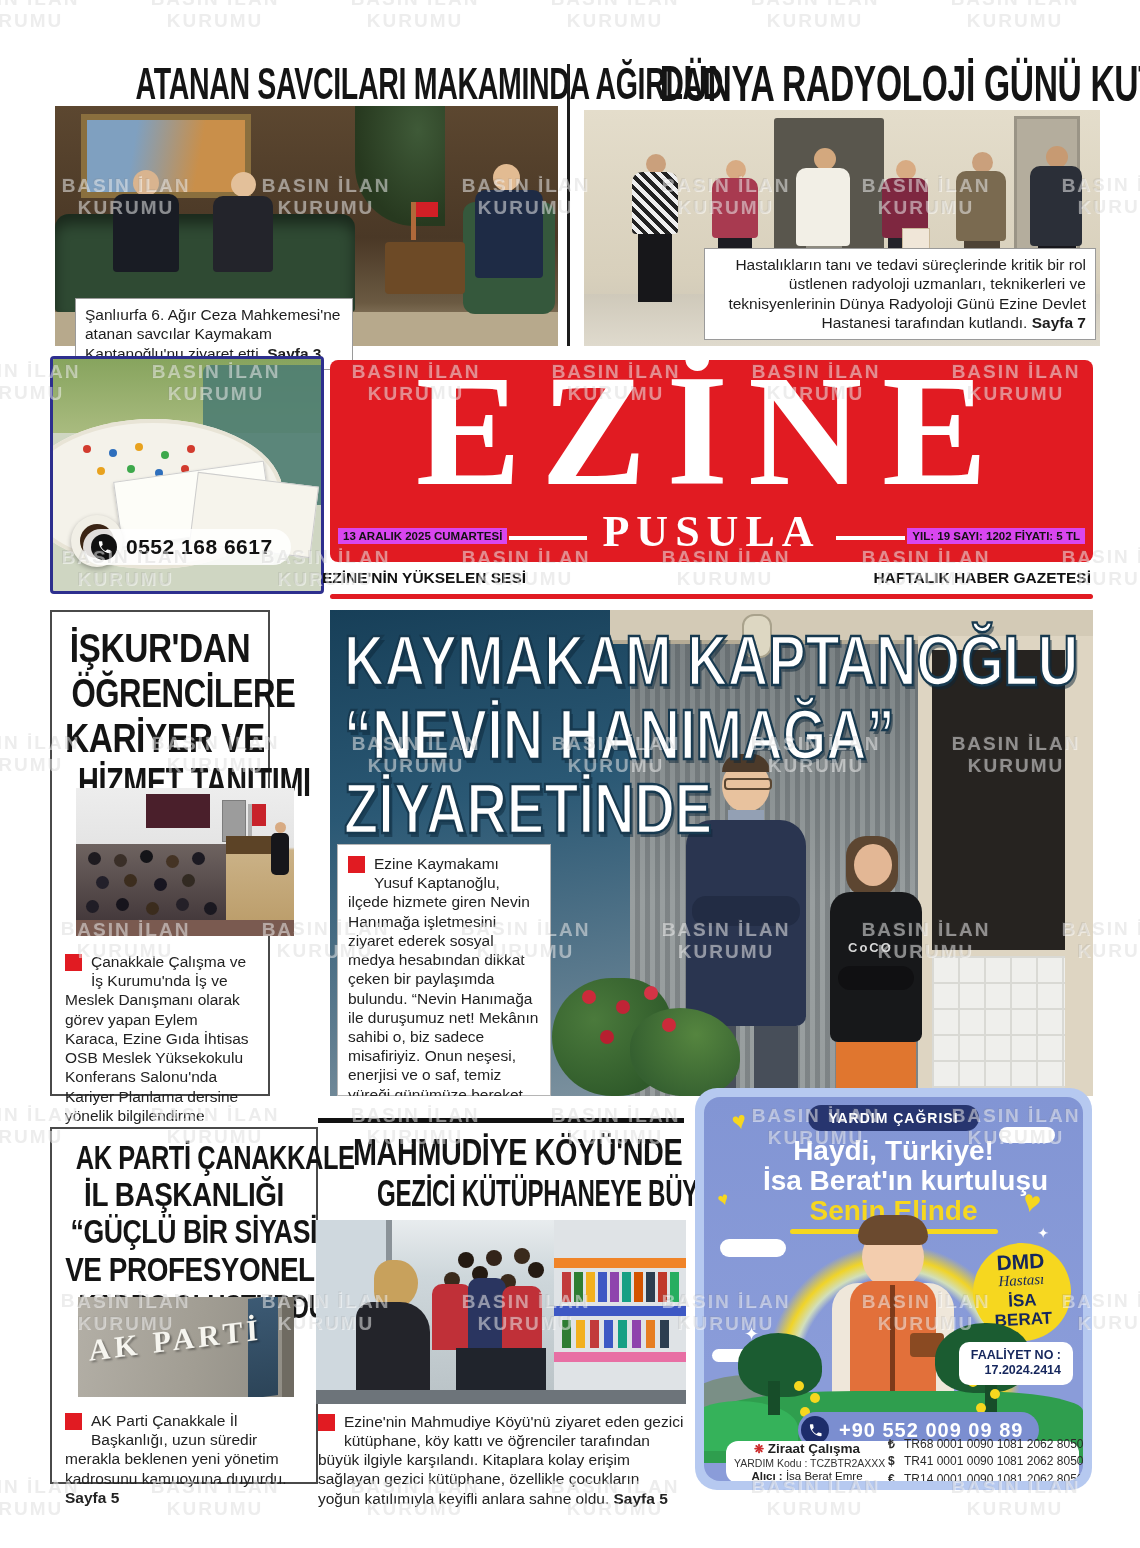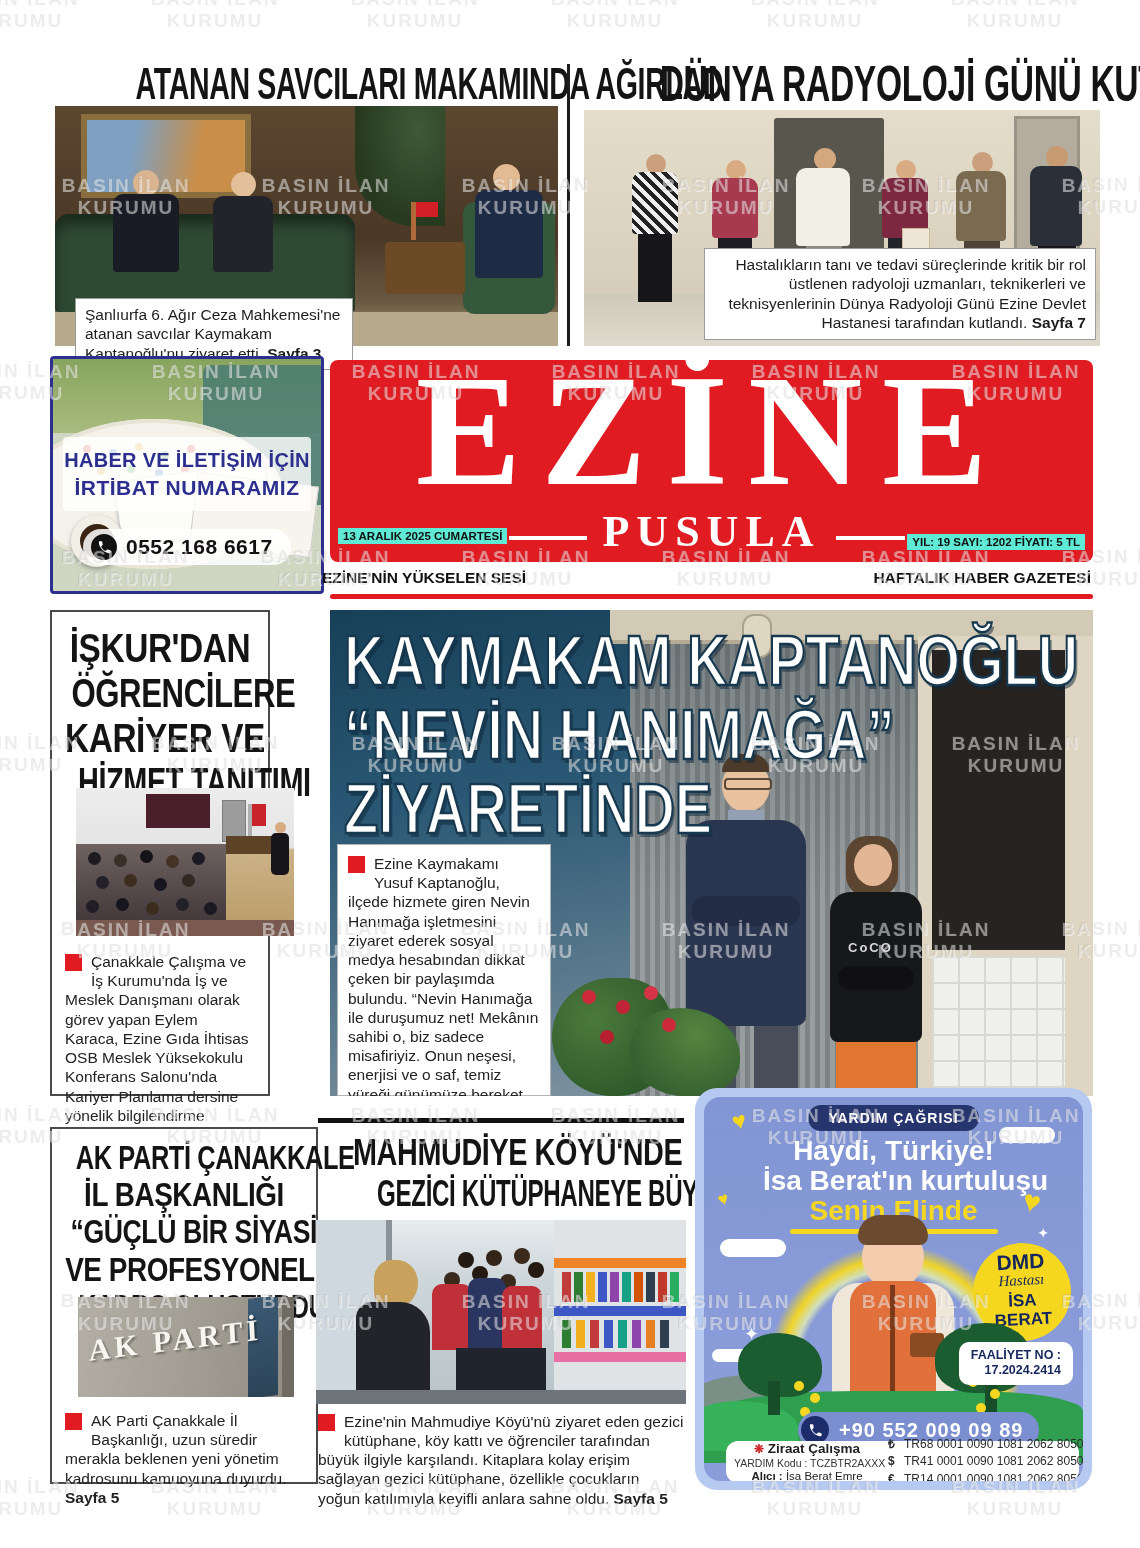--- a/index.html
+++ b/index.html
@@ -12,21 +12,21 @@
   
   .cap{font-size:15.5px;line-height:1.24;color:#222;}
   .cap .pg{font-weight:bold;}
   .bullet{float:left;width:17px;height:17px;background:#e11b22;margin:2px 9px 2px 0;}
   .overlay-cap{background:#ffffff;border:1px solid #9a9a9a;padding:6px 9px;font-size:15.5px;line-height:1.25;color:#1d1d1d;}
   
   .photo{position:absolute;overflow:hidden;}
   .fig-head{position:absolute;border-radius:50%;}
   .fig-body{position:absolute;border-radius:10px 10px 4px 4px;}
   
-  .badge{position:absolute;background:#5eead4;color:#111;font-weight:700;font-size:11.5px;
+  .badge{position:absolute;background:#d946ef;color:#111;font-weight:700;font-size:11.5px;
          padding:4px 7px;white-space:nowrap;box-shadow:0 0 0 2px #e11b22 inset;}
   
   .wm{position:absolute;width:180px;text-align:center;font-weight:800;font-size:19px;letter-spacing:2px;
       color:rgba(130,130,130,.14);line-height:1.15;pointer-events:none;text-transform:uppercase;
       text-shadow:1px 1px 0 rgba(255,255,255,.5);}
   .wm span{display:block;}
   #wm-layer{position:absolute;inset:0;z-index:40;pointer-events:none;}
   
   .main-hl{position:absolute;font-weight:900;font-size:64px;color:#ffffff;white-space:nowrap;
            transform-origin:0 50%;letter-spacing:0;line-height:1;
@@ -119,41 +119,37 @@
 
   <div class="abs" style="left:50px;top:356px;width:268px;height:232px;border:3px solid #2d2f8e;border-radius:4px;overflow:hidden;background:#cfd6c2;">
     <div class="abs" style="left:0;top:0;width:268px;height:74px;background:linear-gradient(#87a45e,#a9bb7f);"></div>
     <div class="abs" style="left:150px;top:6px;width:118px;height:140px;background:#4e7d72;border-radius:8px 0 0 8px;opacity:.9;"></div>
     <div class="abs" style="left:-30px;top:60px;width:260px;height:150px;background:#f4f2ea;border-radius:50%;box-shadow:inset 0 0 0 4px #e8e4d6;"></div>
     <div class="abs" style="left:30px;top:86px;width:8px;height:8px;border-radius:50%;background:#d23b2e;box-shadow:26px 4px 0 #2e6fbd,52px -2px 0 #e8a21e,78px 6px 0 #3da84b,104px 0 0 #d23b2e,14px 22px 0 #e8a21e,44px 20px 0 #3da84b,72px 24px 0 #2e6fbd,98px 20px 0 #d23b2e;"></div>
     <div class="abs" style="left:64px;top:112px;width:150px;height:64px;background:#fdfdf8;border:1px solid #ccc;transform:rotate(-8deg);box-shadow:0 2px 4px rgba(0,0,0,.25);"></div>
     <div class="abs" style="left:140px;top:120px;width:120px;height:70px;background:#f6f4ec;border:1px solid #ccc;transform:rotate(7deg);"></div>
     <div class="abs" style="left:18px;top:156px;width:52px;height:52px;border-radius:50%;background:#f1efe6;box-shadow:0 2px 5px rgba(0,0,0,.3);"></div>
     <div class="abs" style="left:27px;top:165px;width:34px;height:34px;border-radius:50%;background:#3a2414;"></div>
-    <div class="abs" style="left:10px;top:78px;width:248px;height:74px;background:rgba(255,255,255,.82);border-radius:4px;display:flex;flex-direction:column;justify-content:center;align-items:center;gap:4px;">
-      <div style="color:#2d2f8e;font-size:20px;font-weight:600;letter-spacing:.3px;">HABER VE İLETİŞİM İÇİN</div>
-      <div style="color:#2d2f8e;font-size:21px;font-weight:600;letter-spacing:.5px;">İRTİBAT NUMARAMIZ</div>
-    </div>
     <div class="abs" style="left:30px;top:170px;width:208px;height:36px;background:rgba(255,255,255,.85);border-radius:18px;display:flex;align-items:center;gap:9px;padding-left:8px;box-sizing:border-box;">
       <span style="width:26px;height:26px;border-radius:50%;background:#111;display:flex;align-items:center;justify-content:center;">
         <svg width="15" height="15" viewBox="0 0 24 24">
             <path fill="#fff" d="M6.6 10.8c1.5 3 3.9 5.4 6.9 6.9l2.3-2.3c.3-.3.7-.4 1.1-.2 1.2.4 2.5.6 3.8.6.6 0 1 .4 1 1V20c0 .6-.4 1-1 1C11.8 21 3 12.2 3 3c0-.6.4-1 1-1h3.5c.6 0 1 .4 1 1 0 1.3.2 2.6.6 3.8.1.4 0 .8-.2 1.1l-2.3 2.3z"></path>
           </svg>
       </span>
       <span style="font-size:21px;font-weight:800;color:#111;letter-spacing:.5px;">0552 168 6617</span>
     </div>
   </div>
 
   <div class="abs" style="left:330px;top:360px;width:763px;height:202px;background:#e11b22;border-radius:8px;">
     <div class="abs" style="left:0;right:0;top:-14px;text-align:center;font-family:'Liberation Serif',serif;font-weight:900;font-size:158px;line-height:1.08;color:#ffffff;letter-spacing:20px;">EZİNE</div>
     <div class="abs" style="left:115px;top:176px;width:142px;height:4px;background:#fff;"></div>
     <div class="abs" style="left:506px;top:176px;width:142px;height:4px;background:#fff;"></div>
     <div class="abs" style="left:0;right:0;top:150px;text-align:center;font-family:'Liberation Serif',serif;font-weight:700;font-size:44px;line-height:1;color:#ffffff;letter-spacing:7px;">PUSULA</div>
     <div class="badge" style="left:6px;top:166px;">13 ARALIK 2025 CUMARTESİ</div>
-    <div class="badge" style="right:6px;top:172px;">YIL: 19 SAYI: 1202 FİYATI: 5 TL</div>
+    <div class="badge" style="right:6px;top:166px;">YIL: 19 SAYI: 1202 FİYATI: 5 TL</div>
   </div>
   <div class="abs" style="left:322px;top:566px;width:771px;height:26px;">
     <span class="abs" style="left:0;top:3px;font-size:15.5px;font-weight:800;color:#111;">EZİNE'NİN YÜKSELEN SESİ</span>
     <span class="abs" style="right:2px;top:3px;font-size:15.5px;font-weight:800;color:#111;">HAFTALIK HABER GAZETESİ</span>
   </div>
   <div class="abs" style="left:330px;top:594px;width:763px;height:5px;background:#e11b22;border-radius:3px;"></div>
 
   <div class="abs" style="left:50px;top:610px;width:220px;height:486px;border:2px solid #4a4a4a;background:#fff;box-sizing:border-box;">
     <div style="padding-top:14px;">
       <div class="hl" style="font-size:38px;line-height:1.18;transform:scale(0.88,1.05);">İŞKUR'DAN</div>

